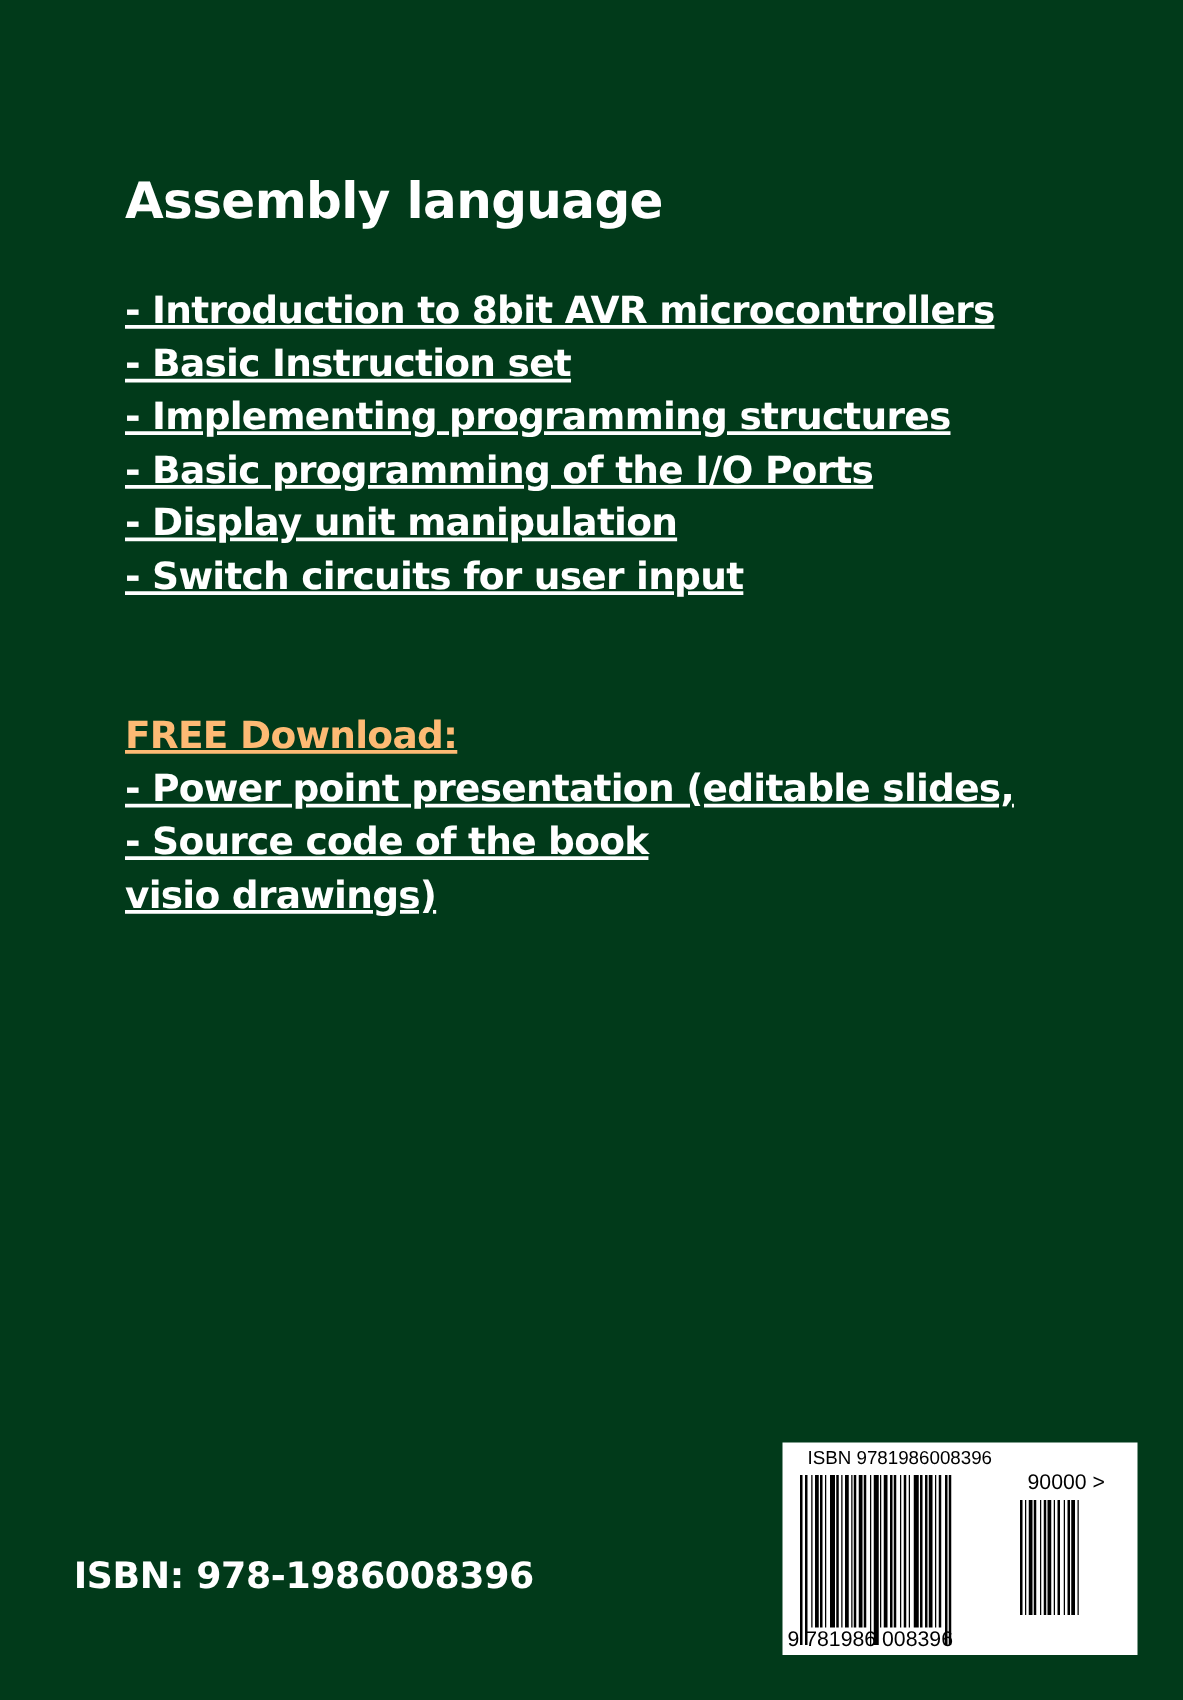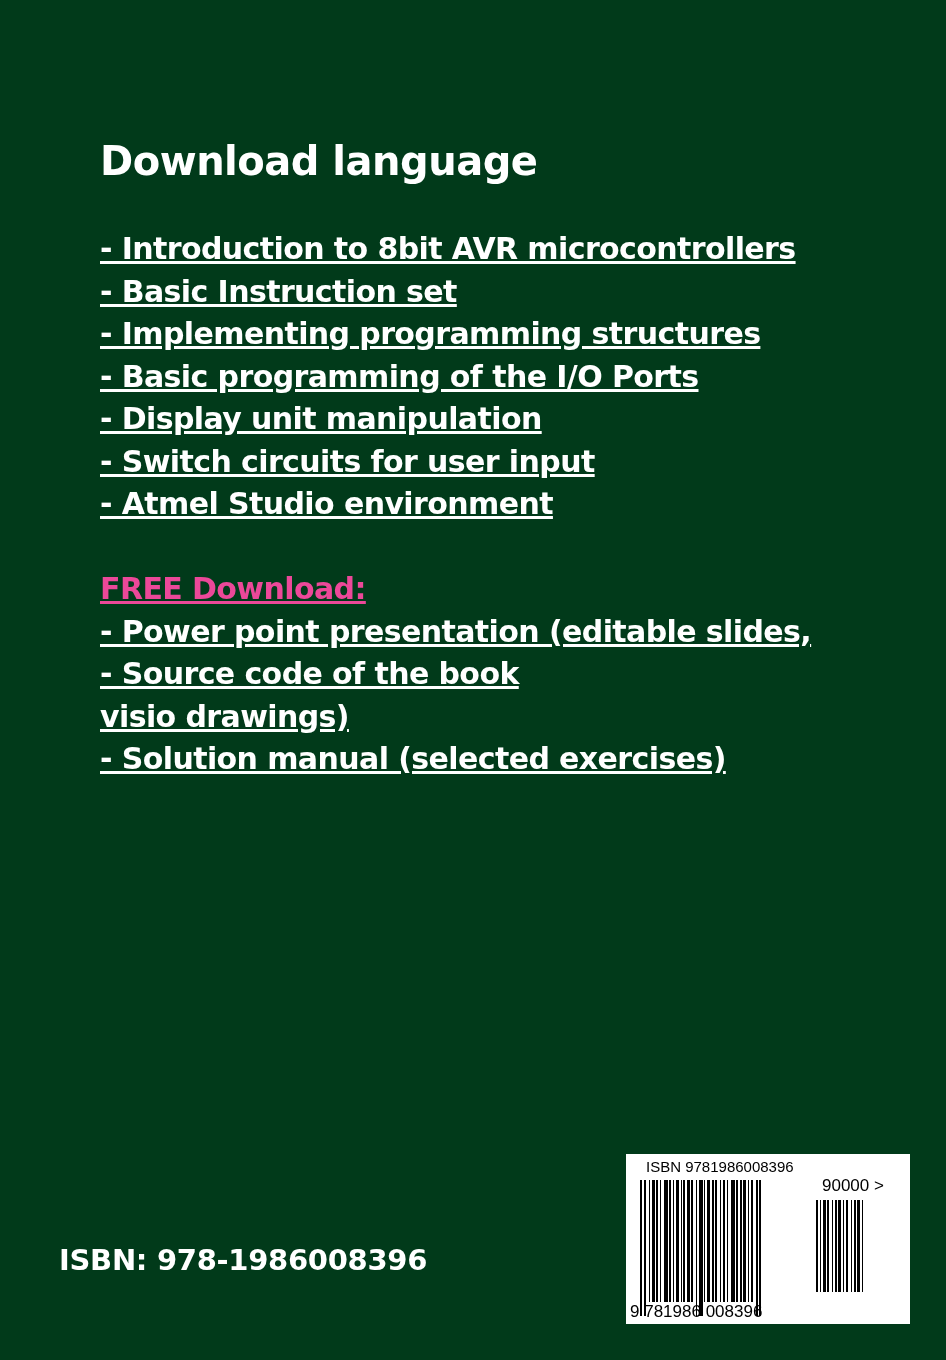--- a/index.html
+++ b/index.html
@@ -13,21 +13,21 @@
   .title {
     position: absolute; left: 100px; top: 138px;
     font-size: 40px; font-weight: bold; letter-spacing: -0.5px;
     white-space: nowrap;
   }
   .topics { position: absolute; left: 100px; top: 228px; }
   .line {
     font-size: 30px; font-weight: bold; line-height: 42.5px;
     white-space: nowrap; letter-spacing: -0.6px; text-decoration: underline;
   }
-  .free-heading { color: #ec4899; }
+  .free-heading { color: #fdba74; }
   .download { position: absolute; left: 100px; top: 568px; }
   .isbn-text {
     position: absolute; left: 59px; top: 1243px;
     font-size: 29px; font-weight: bold; white-space: nowrap;
     letter-spacing: -0.3px;
   }
   .barcode-box {
     position: absolute; left: 626px; top: 1154px;
     width: 284px; height: 170px; background: #ffffff;
   }
@@ -45,38 +45,36 @@
     position: absolute; left: 4px; top: 148px;
     font-family: "Liberation Sans", sans-serif;
     font-size: 17px; color: #000; white-space: nowrap;
   }
   .bars { position: absolute; display: flex; align-items: flex-start; }
   .bars span { display: block; background: #000; }
 </style>
 </head>
 <body>
 
-<div class="title">Download language</div>
+<div class="title">Assembly language</div>
 
 <div class="topics">
   <div class="line">- Introduction to 8bit AVR microcontrollers</div>
   <div class="line">- Basic Instruction set</div>
   <div class="line">- Implementing programming structures</div>
   <div class="line">- Basic programming of the I/O Ports</div>
   <div class="line">- Display unit manipulation</div>
   <div class="line">- Switch circuits for user input</div>
-  <div class="line">- Atmel Studio environment</div>
 </div>
 
 <div class="download">
   <div class="line free-heading">FREE Download:</div>
   <div class="line">- Power point presentation (editable slides,</div>
   <div class="line">- Source code of the book</div>
   <div class="line">visio drawings)</div>
-  <div class="line">- Solution manual (selected exercises)</div>
 </div>
 
 <div class="isbn-text">ISBN: 978-1986008396</div>
 
 <div class="barcode-box">
   <div class="bc-isbn">ISBN 9781986008396</div>
   <div class="bc-addon-num">90000  &gt;</div>
   <div class="bars" id="main-bars" style="left:14px; top:26px; height:136px;">
       <span style="width: 2px; height: 136px;"></span>
       <span style="width: 2px; background: transparent; height: 1px;"></span>

